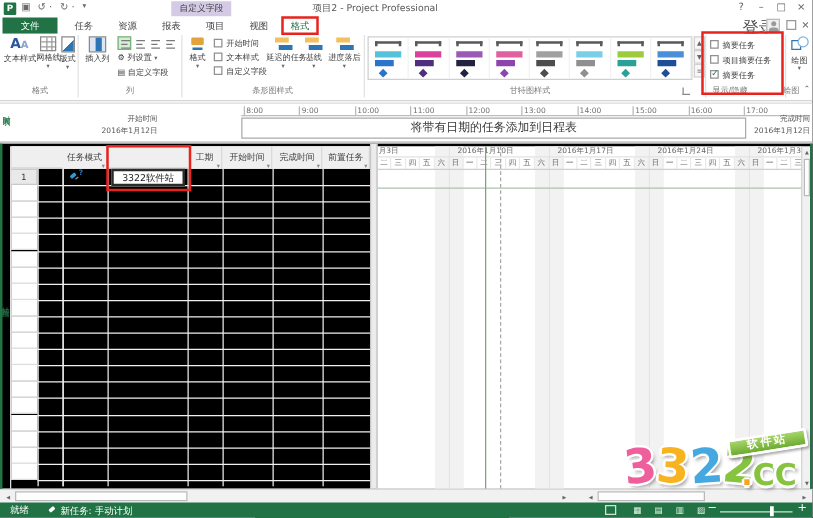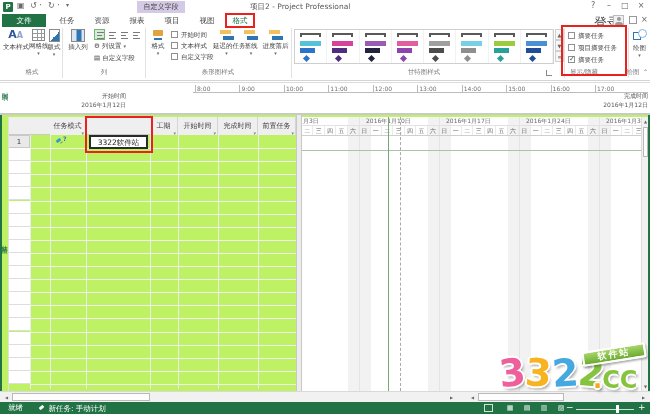--- a/index.html
+++ b/index.html
@@ -74,21 +74,21 @@
   .redbox{position:absolute;border:2px solid #e8231d;z-index:50;pointer-events:none}
   
   #tlpane{left:0;top:82px;width:650px;height:33px;background:#fff;border-top:1px solid #dcdcdc;border-bottom:2px solid #c9c9c9}
   .vtext{writing-mode:vertical-rl;text-orientation:upright;font-size:6.5px;color:#217346;letter-spacing:1px}
   #tl-gutter{position:absolute;left:0;top:1px;width:10px;height:31px;text-align:center}
   .tick{position:absolute;top:2px;font-size:6px;color:#707070;border-left:1px solid #b9b9b9;padding-left:1px;height:7px;line-height:7px}
   #tickline{position:absolute;left:193px;top:9px;width:455px;height:1px;background:#bdbdbd}
   #tlbox{position:absolute;left:193px;top:11px;width:404px;height:17px;border:1px solid #ababab;background:#fff;text-align:center;line-height:16px;font-size:9.5px;color:#3a3a3a}
   .tl-lbl{position:absolute;font-size:6px;color:#555;text-align:right}
   
-  #main{left:0;top:115px;width:650px;height:276px;background:#bef264}
+  #main{left:0;top:115px;width:650px;height:276px;background:#000000}
   #left-gutter{position:absolute;left:0;top:2px;width:9px;height:274px;border-right:1px solid #e0e0e0}
   #gantt-vlabel{position:absolute;left:1px;top:120px}
   .greenedge{position:absolute;width:2px;background:#217346;z-index:40}
   
   #thead{position:absolute;left:9px;top:2px;width:287px;height:18px;background:#efefef;border-bottom:1px solid #c9c9c9}
   .hcell{position:absolute;top:0;height:18px;border-right:1px solid #d4d4d4;font-size:7px;color:#3d3d3d;line-height:18px;text-align:center;background:#efefef}
   .hcell .da{position:absolute;right:1px;top:7px;font-size:5px;color:#8a8a8a}
   #info-h{position:absolute;left:30px;top:2px;width:20px;height:18px;border-right:1px solid #d4d4d4;background:#efefef}
   #info-h i{position:absolute;left:6px;top:5px;width:8px;height:8px;border:1px solid #5a9bd4;border-radius:50%;color:#2e75b6;font-size:6px;font-style:normal;text-align:center;line-height:8px;font-weight:bold}
   #gut-h{position:absolute;left:9px;top:2px;width:21px;height:18px;background:#e9e9e9;border-right:1px solid #c9c9c9;border-bottom:1px solid #c9c9c9}
@@ -318,20 +318,21 @@
   <div class="glabel" style="left:622px;width:22px">绘图</div>
   <div id="rib-collapse">⌃</div>
 </div>
 
 <div class="abs" id="tlpane">
   <div id="tl-gutter"><span class="vtext">时间表</span></div>
   <div class="tl-lbl" style="left:62px;top:10px;width:64px">开始时间</div>
   <div class="tl-lbl" style="left:62px;top:19px;width:64px">2016年1月12日</div>
   <span id="ticks"><div class="tick" style="left: 195px; position: absolute;">8:00</div><div class="tick" style="left: 239.45px; position: absolute;">9:00</div><div class="tick" style="left: 283.9px; position: absolute;">10:00</div><div class="tick" style="left: 328.35px; position: absolute;">11:00</div><div class="tick" style="left: 372.8px; position: absolute;">12:00</div><div class="tick" style="left: 417.25px; position: absolute;">13:00</div><div class="tick" style="left: 461.7px; position: absolute;">14:00</div><div class="tick" style="left: 506.15px; position: absolute;">15:00</div><div class="tick" style="left: 550.6px; position: absolute;">16:00</div><div class="tick" style="left: 595.05px; position: absolute;">17:00</div></span>
   <div id="tickline"></div>
+  <div id="tlbox">将带有日期的任务添加到日程表</div>
   <div class="tl-lbl" style="left:598px;top:10px;width:50px">完成时间</div>
   <div class="tl-lbl" style="left:598px;top:19px;width:50px">2016年1月12日</div>
 </div>
 
 <div class="abs" id="main">
   <div id="left-gutter">
     <div id="gantt-vlabel"><span class="vtext">甘特图</span></div>
   </div>
   <div class="greenedge" style="left:0;top:0;height:276px"></div>
   <div class="greenedge" style="left:648px;top:0;height:276px"></div>

